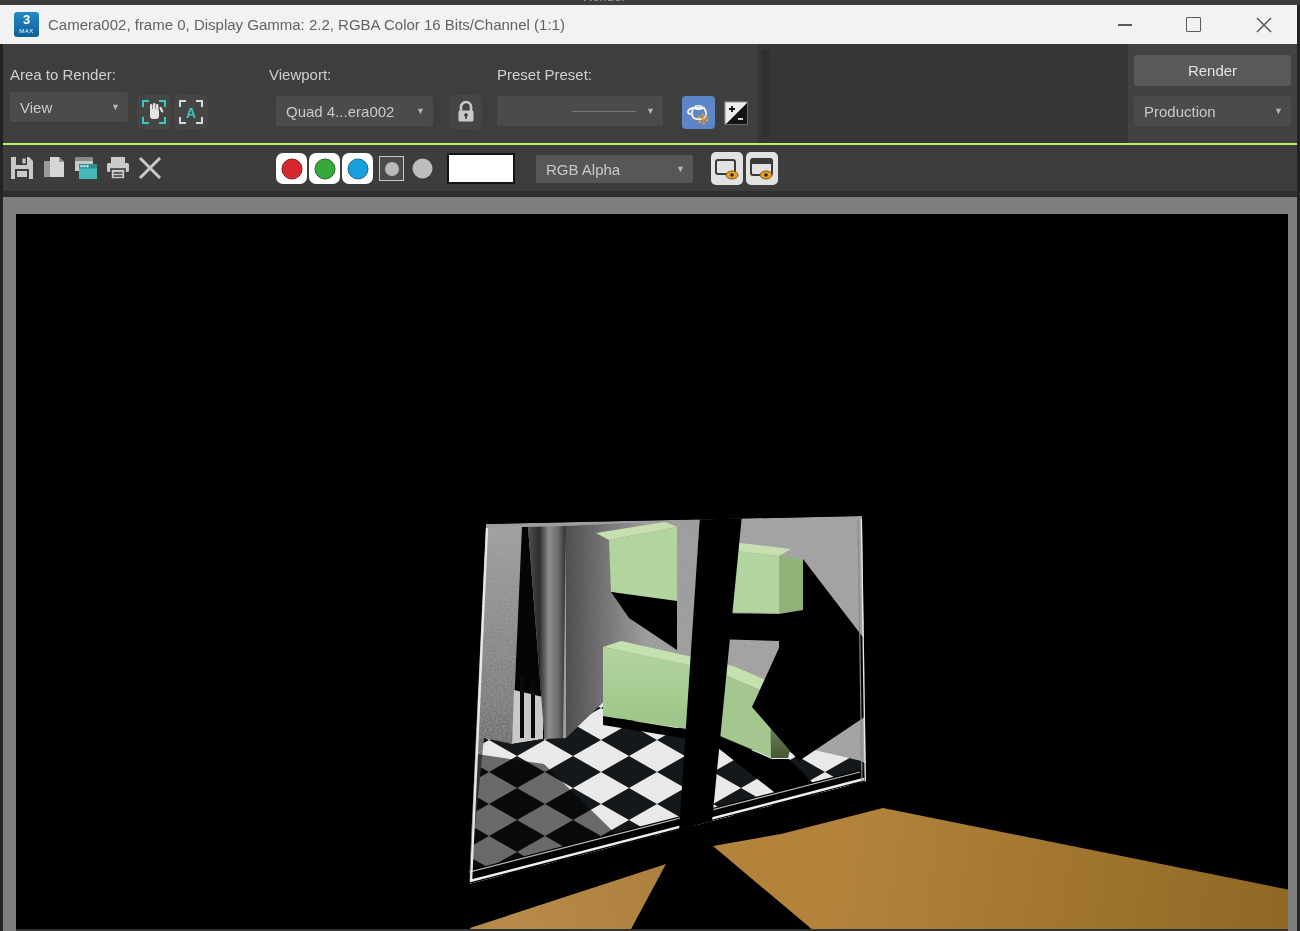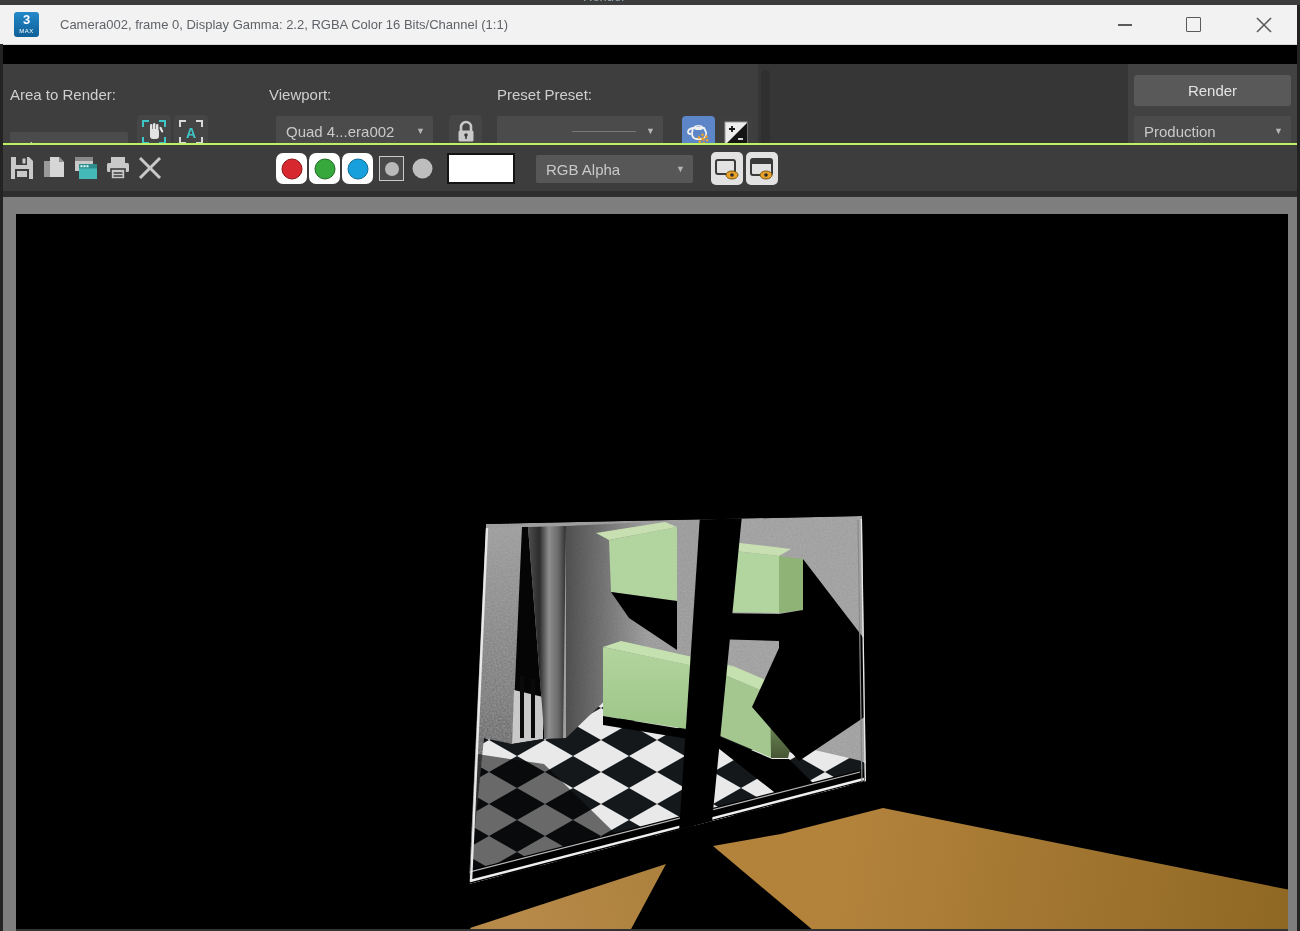--- a/index.html
+++ b/index.html
@@ -8,24 +8,24 @@
   .abs{position:absolute;}
   
   #topstrip{left:0;top:0;width:1300px;height:5px;background:#3c3c3c;overflow:hidden;}
   #topstrip span{position:absolute;left:583px;top:-11px;font-size:13px;color:#93a7b0;}
   
   #titlebar{left:0;top:5px;width:1300px;height:39px;background:#f2f2f2;border-bottom:1px solid #d8d8d8;}
   #appicon{left:14px;top:7px;width:25px;height:25px;border-radius:3px;
            background:linear-gradient(180deg,#2389c9,#0f5f98);color:#fff;text-align:center;}
   #appicon .n3{display:block;font-size:13px;font-weight:bold;line-height:16px;}
   #appicon .max{display:block;font-size:6px;line-height:6px;letter-spacing:.5px;}
-  #wtitle{left:60px;top:0;height:31px;line-height:39px;font-size:13px;color:#5f6368;white-space:nowrap;}
+  #wtitle{left:48px;top:0;height:31px;line-height:39px;font-size:15px;color:#5f6368;white-space:nowrap;}
   .winbtn{top:0;width:42px;height:39px;display:flex;align-items:center;justify-content:center;}
   
-  #tb1{left:0;top:44px;width:1300px;height:99px;background:#363636;margin-top:20px;}
+  #tb1{left:0;top:44px;width:1300px;height:99px;background:#363636;}
   #tb1-left{left:0;top:0;width:758px;height:99px;background:#3e3e3e;}
   #tb1-grip{left:761px;top:6px;width:9px;height:87px;background:#303030;border-radius:4px;}
   #tb1-right{left:1128px;top:0;width:169px;height:99px;background:#424242;}
   .lbl{font-size:15px;color:#cfcfcf;white-space:nowrap;}
   .combo{background:#4b4b4b;border-radius:2px;display:flex;align-items:center;
          font-size:15px;color:#c9c9c9;padding:0 8px 0 10px;box-sizing:border-box;}
   .combo .cval{flex:1;overflow:hidden;white-space:nowrap;}
   .tri{font-size:9px;color:#b5b5b5;margin-left:6px;}
   .ibtn{background:#454545;border-radius:4px;display:flex;align-items:center;justify-content:center;}
   
@@ -70,21 +70,21 @@
       </svg>
     </div>
   </div>
 
   <div class="abs" id="tb1">
     <div class="abs" id="tb1-left"></div>
     <div class="abs" id="tb1-grip"></div>
     <div class="abs" id="tb1-right"></div>
 
     <div class="abs lbl" style="left:10px;top:22px;">Area to Render:</div>
-    <div class="abs combo" style="left:10px;top:68px;width:118px;height:30px;">
+    <div class="abs combo" style="left:10px;top:48px;width:118px;height:30px;">
       <span class="cval">View</span>
       <span class="tri">▼</span>
     </div>
 
     <div class="abs ibtn" style="left:137px;top:51px;width:34px;height:34px;">
       <svg width="26" height="26">
         <g stroke="#3ec6c6" stroke-width="2" fill="none">
           <path d="M2 8 V2 H8"></path>
             <path d="M18 2 H24 V8"></path>
             <path d="M24 18 V24 H18"></path>

